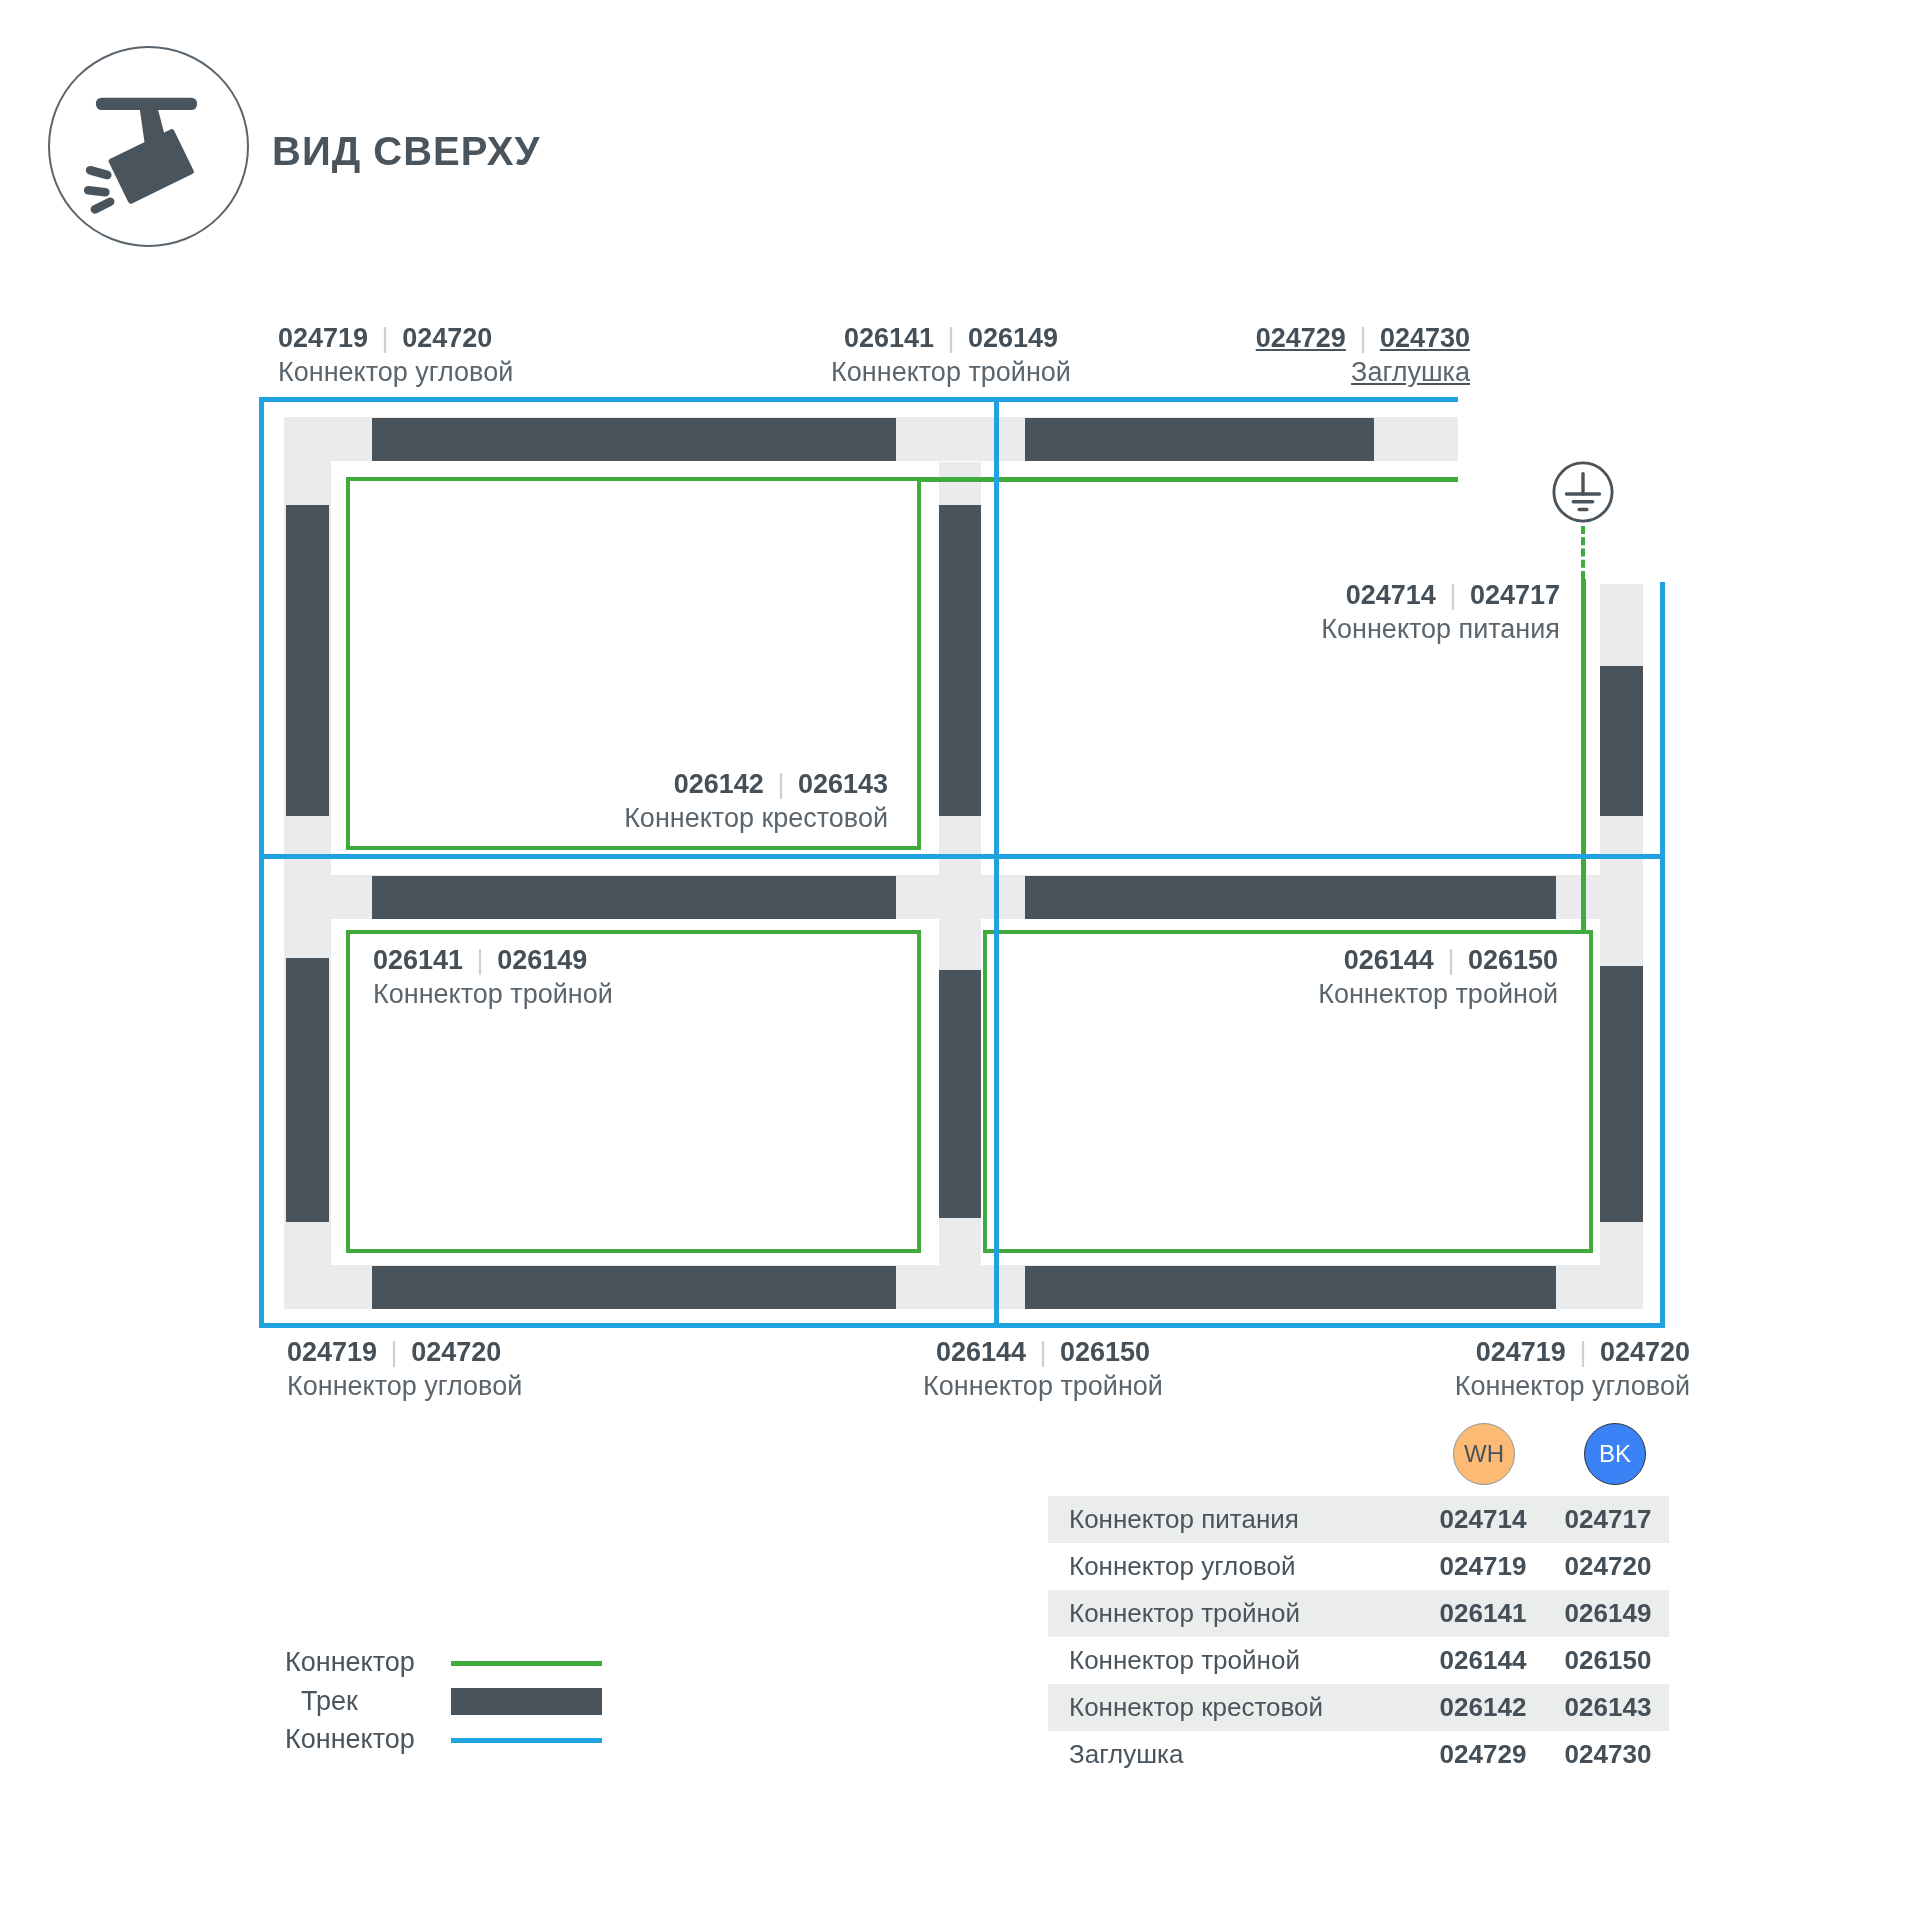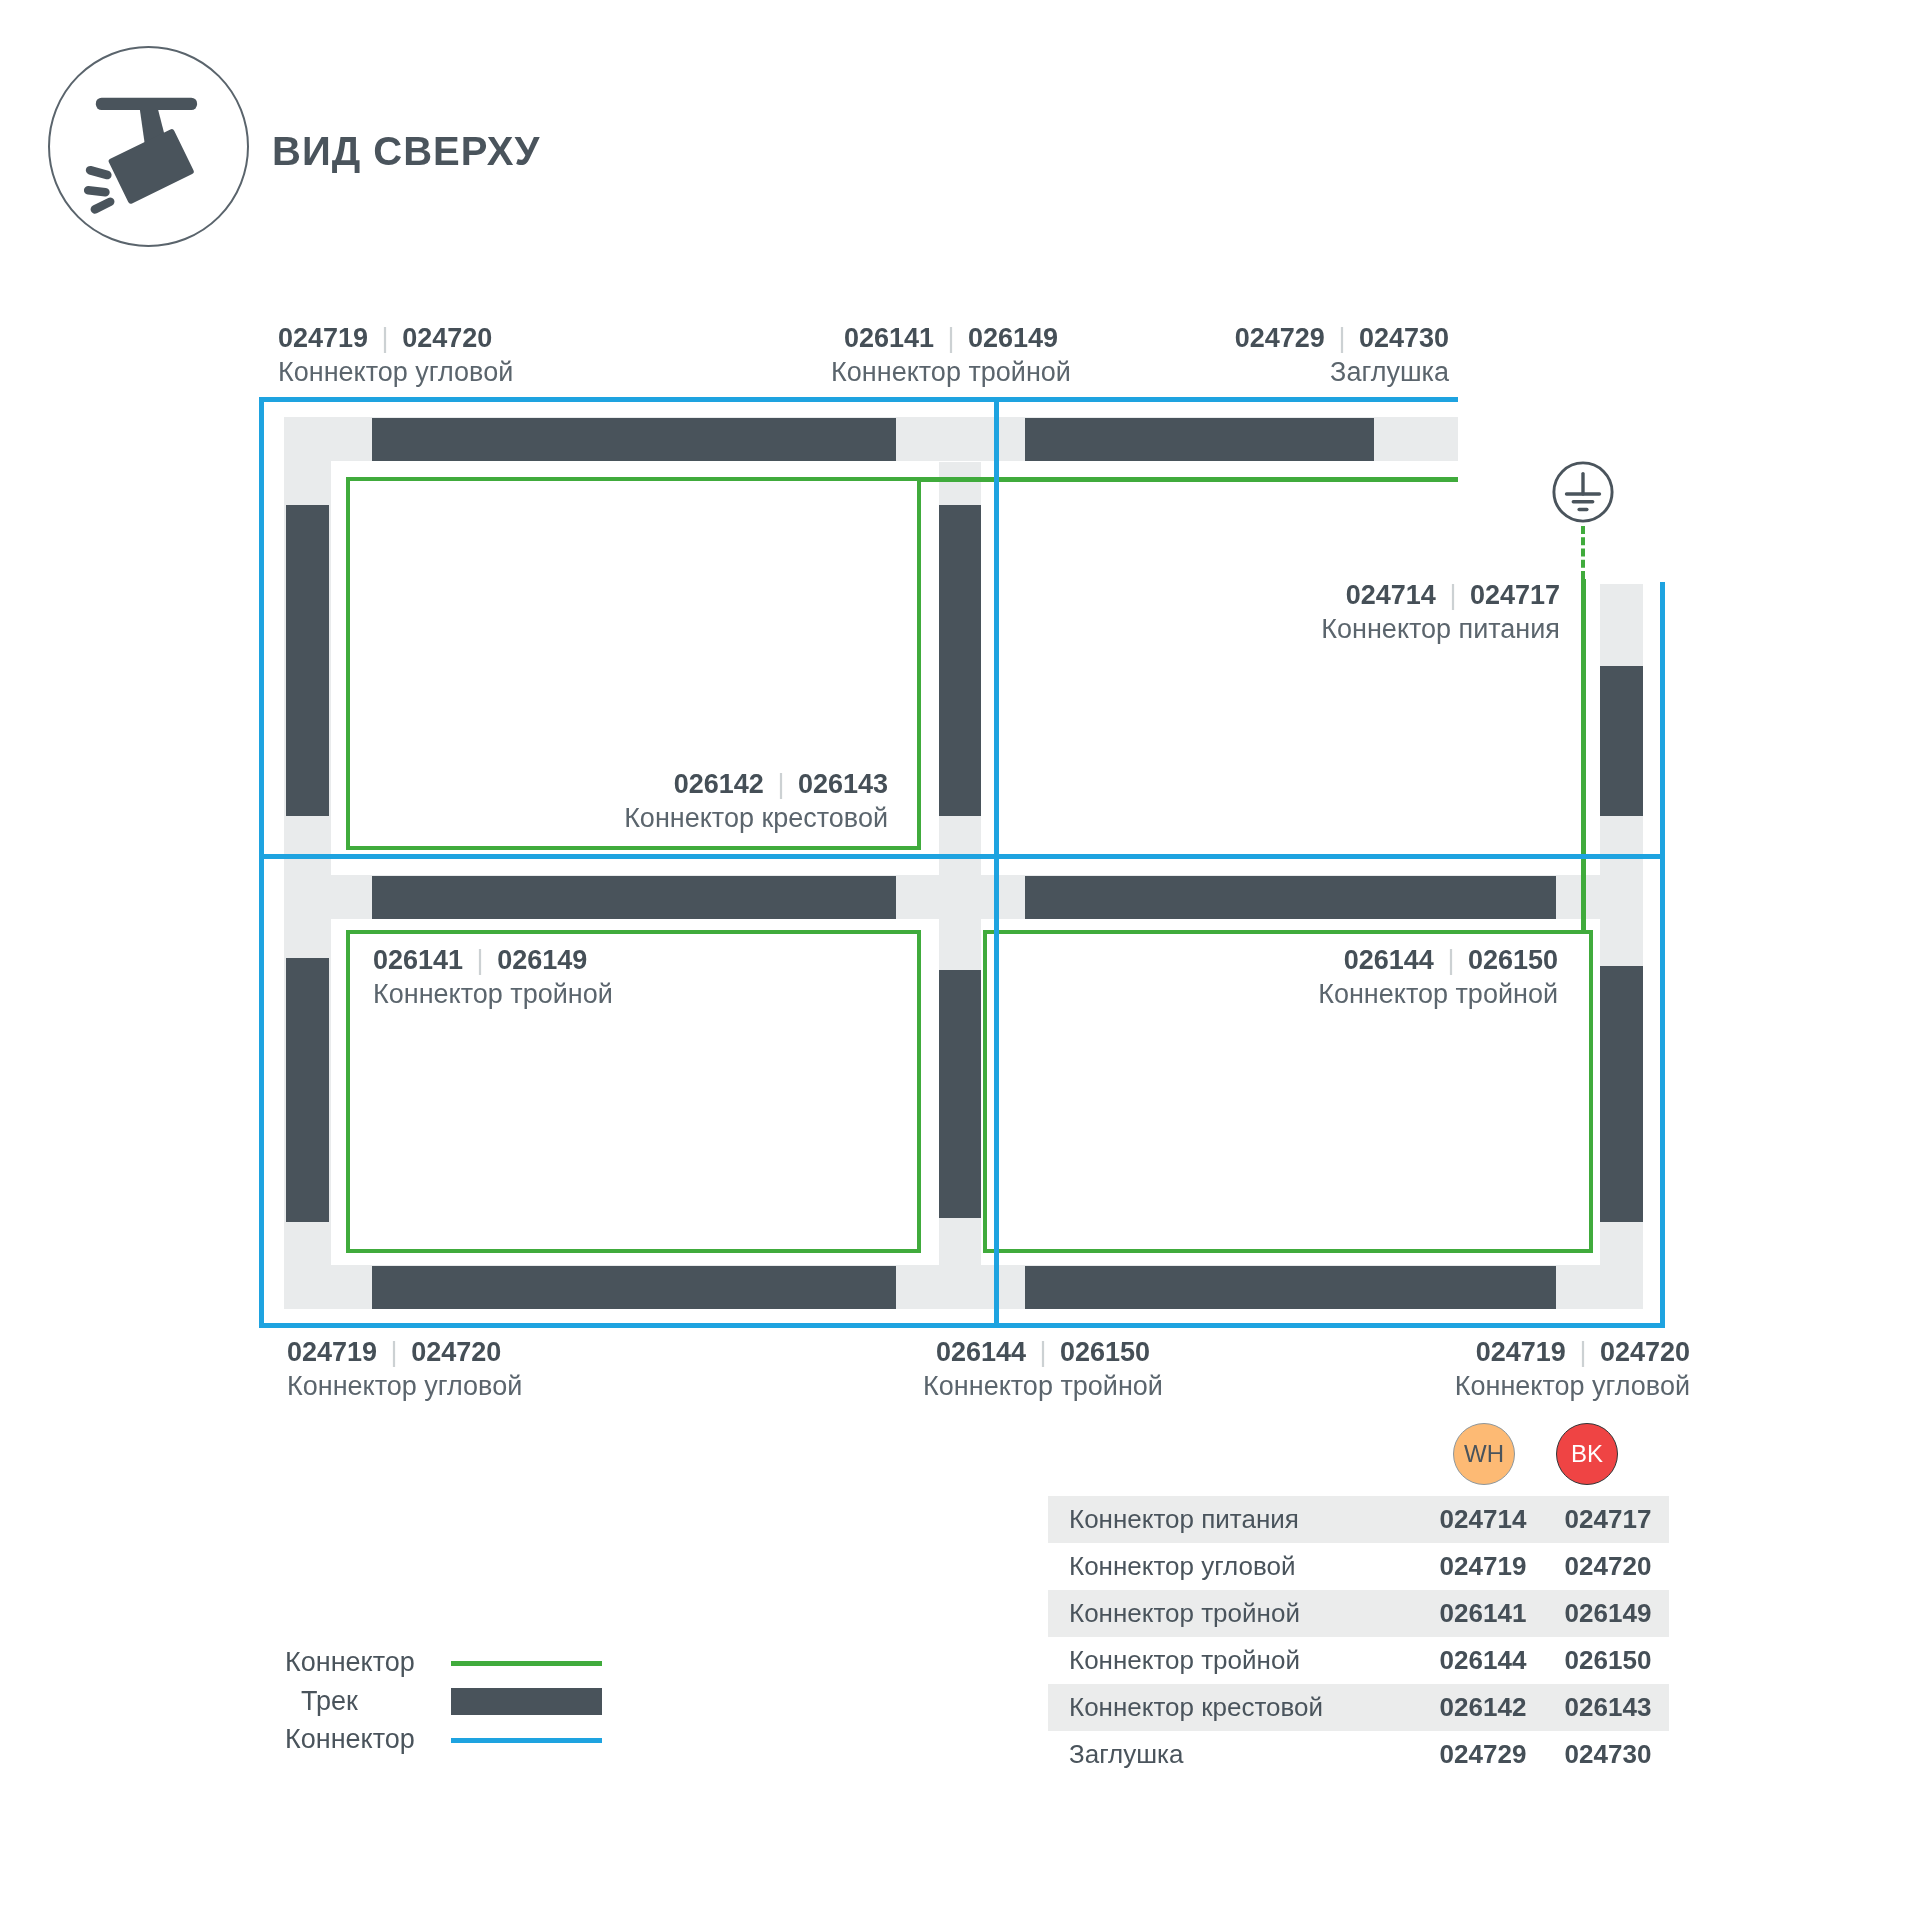--- a/index.html
+++ b/index.html
@@ -33,21 +33,21 @@
   #ground-symbol{left:1551px;top:460px;width:64px;height:64px;z-index:5;}
 
   
   .leg-label{font-size:27px;color:#4a545c;z-index:5;}
 
   
   #parts-table{left:1048px;top:1421px;width:621px;z-index:5;}
   .tcircle{position:absolute;width:60px;height:60px;border-radius:50%;top:1.9px;
            display:flex;align-items:center;justify-content:center;font-size:24px;font-weight:400;}
   #wh-circle{left:405px;background:#fdba74;border:1.9px solid #8e979c;color:#4a545c;}
-  #bk-circle{left:508px;background:#ef4444;color:#ffffff;border:1.9px solid #323637;}
+  #bk-circle{left:536px;background:#3b82f6;color:#ffffff;border:1.9px solid #323637;}
   .trow{position:relative;height:47px;display:flex;align-items:center;font-size:26px;}
   .trow.odd{background:#ebecec;}
   .trow .rname{padding-left:21px;color:#4a545c;}
   .trow .cell{position:absolute;width:126px;text-align:center;font-weight:700;color:#454f57;}
   .trow .cwh{left:372px;}
   .trow .cbk{left:497px;}
   #table-rows{margin-top:75px;}
 </style>
 </head>
 <body>
@@ -119,21 +119,21 @@
   </div>
 
   <div class="abs dlabel" style="left:278px;top:324px;">
     <div class="nums"><span>024719</span><span class="sep">|</span><span>024720</span></div>
     <div class="name">Коннектор угловой</div>
   </div>
   <div class="abs dlabel al-center" style="left:951px;top:324px;">
     <div class="nums"><span>026141</span><span class="sep">|</span><span>026149</span></div>
     <div class="name">Коннектор тройной</div>
   </div>
-  <div class="abs dlabel al-right" style="right:482px;top:324px;">
+  <div class="abs dlabel al-right" style="right:461px;top:324px;text-decoration:underline;">
     <div class="nums"><span>024729</span><span class="sep">|</span><span>024730</span></div>
     <div class="name">Заглушка</div>
   </div>
   <div class="abs dlabel al-right" style="right:371px;top:581px;">
     <div class="nums"><span>024714</span><span class="sep">|</span><span>024717</span></div>
     <div class="name">Коннектор питания</div>
   </div>
   <div class="abs dlabel al-right" style="right:1043px;top:770px;">
     <div class="nums"><span>026142</span><span class="sep">|</span><span>026143</span></div>
     <div class="name">Коннектор крестовой</div>

